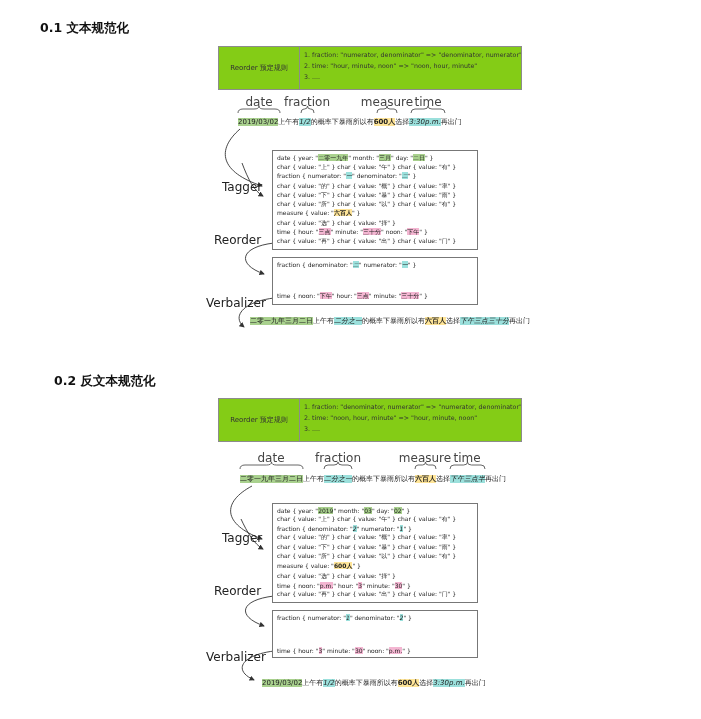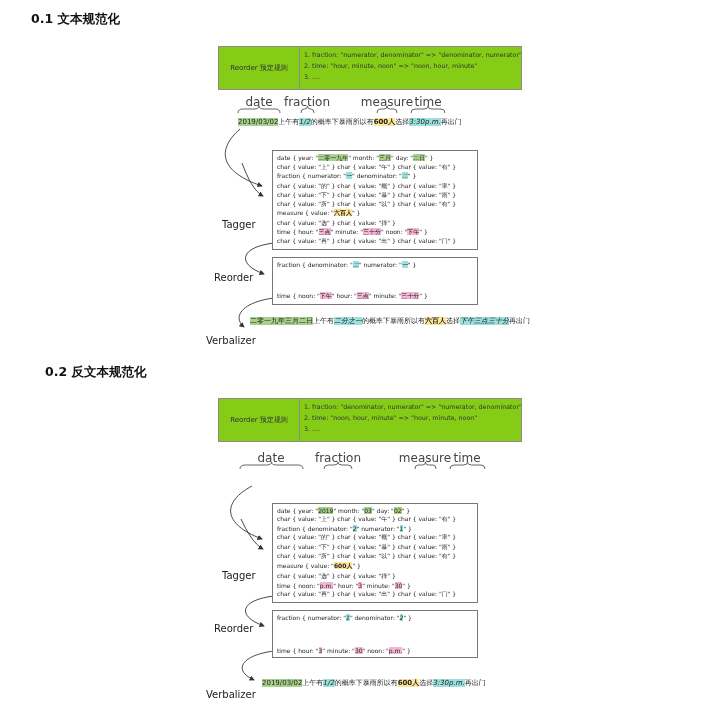--- a/index.html
+++ b/index.html
@@ -1,24 +1,24 @@
 <!DOCTYPE html>
 <html style="--c-green: #a9d18e; --c-cyan: #9be0dc; --c-yellow: #ffe598; --c-pink: #f4b6d2;"><head>
 <meta charset="utf-8">
 <style>
   html,body { margin:0; padding:0; background:#fff; }
   body { font-family:"DejaVu Sans", sans-serif; }
   .canvas { position:relative; width:701px; height:719px; background:#fff; overflow:hidden; }
   svg.overlay { position:absolute; left:0; top:0; pointer-events:none; }
-  .heading { position:absolute; margin:3px; font-size:12.5px; font-weight:bold; color:#111; white-space:nowrap; }
+  .heading { position:absolute; margin:12px; font-size:12.5px; font-weight:bold; color:#111; white-space:nowrap; }
   .rules-box { position:absolute; border:1px solid #8c8c8c; display:flex; background:#84cc16; }
   .rules-title { width:80px; border-right:1px solid #8c8c8c; display:flex; align-items:center; justify-content:center; font-size:7px; color:#333; text-align:center; }
   .rules-list { flex:1; padding:3px 4px; font-size:6.3px; line-height:10.8px; color:#333; white-space:nowrap; overflow:hidden; }
   .brace-label { position:absolute; transform:translateX(-50%); font-size:12px; color:#444; white-space:nowrap;text-align:center; }
-  .stage-label { position:absolute; font-size:10px; color:#222; white-space:nowrap;margin-top:39px; }
+  .stage-label { position:absolute; font-size:12px; color:#222; white-space:nowrap; }
   .sentence { position:absolute; font-size:7px; color:#1f1f1f; white-space:nowrap; }
   .struct-box { position:absolute; border:1px solid #777; padding:3px 4px; font-size:6px; color:#1f1f1f; display:flex; flex-direction:column; justify-content:space-between; overflow:hidden; background:#fff; }
   .struct-box .line { white-space:nowrap; }
   .hl-green  { background:var(--c-green,#a9d18e); }
   .hl-cyan   { background:var(--c-cyan,#9be0dc);font-style:italic; }
   .hl-yellow { background:var(--c-yellow,#ffe598);font-weight:bold; }
   .hl-pink   { background:var(--c-pink,#f4b6d2); }
 </style>
 </head>
 <body>
@@ -104,20 +104,21 @@
         <div class="list-line">2. time: "noon, hour, minute" =&gt; "hour, minute, noon"</div>
         <div class="list-line">3. ....</div>
       </div>
   </div>
 
   <span class="brace-label" style="left:271px;top:451px;">date</span>
   <span class="brace-label" style="left:338px;top:451px;">fraction</span>
   <span class="brace-label" style="left:425px;top:451px;">measure</span>
   <span class="brace-label" style="left:467px;top:451px;">time</span>
 
+  <div class="sentence" style="left:240px;top:474px;"><span class="hl hl-green">二零一九年三月二日</span><span>上午有</span><span class="hl hl-cyan">二分之一</span><span>的概率下暴雨所以有</span><span class="hl hl-yellow">六百人</span><span>选择</span><span class="hl hl-cyan">下午三点半</span><span>再出门</span></div>
 
   <span class="stage-label" style="left:222px;top:531px;">Tagger</span>
   <span class="stage-label" style="left:214px;top:584px;">Reorder</span>
   <span class="stage-label" style="left:206px;top:650px;">Verbalizer</span>
 
   <div class="struct-box" style="left:272px;top:503px;width:196px;height:92px;">
       <div class="line"><span>date { year: "</span><span class="hl hl-green">2019</span><span>" month: "</span><span class="hl hl-green">03</span><span>" day: "</span><span class="hl hl-green">02</span><span>" }</span></div>
       <div class="line"><span>char { value: "上" } char { value: "午" } char { value: "有" }</span></div>
       <div class="line"><span>fraction { denominator: "</span><span class="hl hl-cyan">2</span><span>" numerator: "</span><span class="hl hl-cyan">1</span><span>" }</span></div>
       <div class="line"><span>char { value: "的" } char { value: "概" } char { value: "率" }</span></div>

